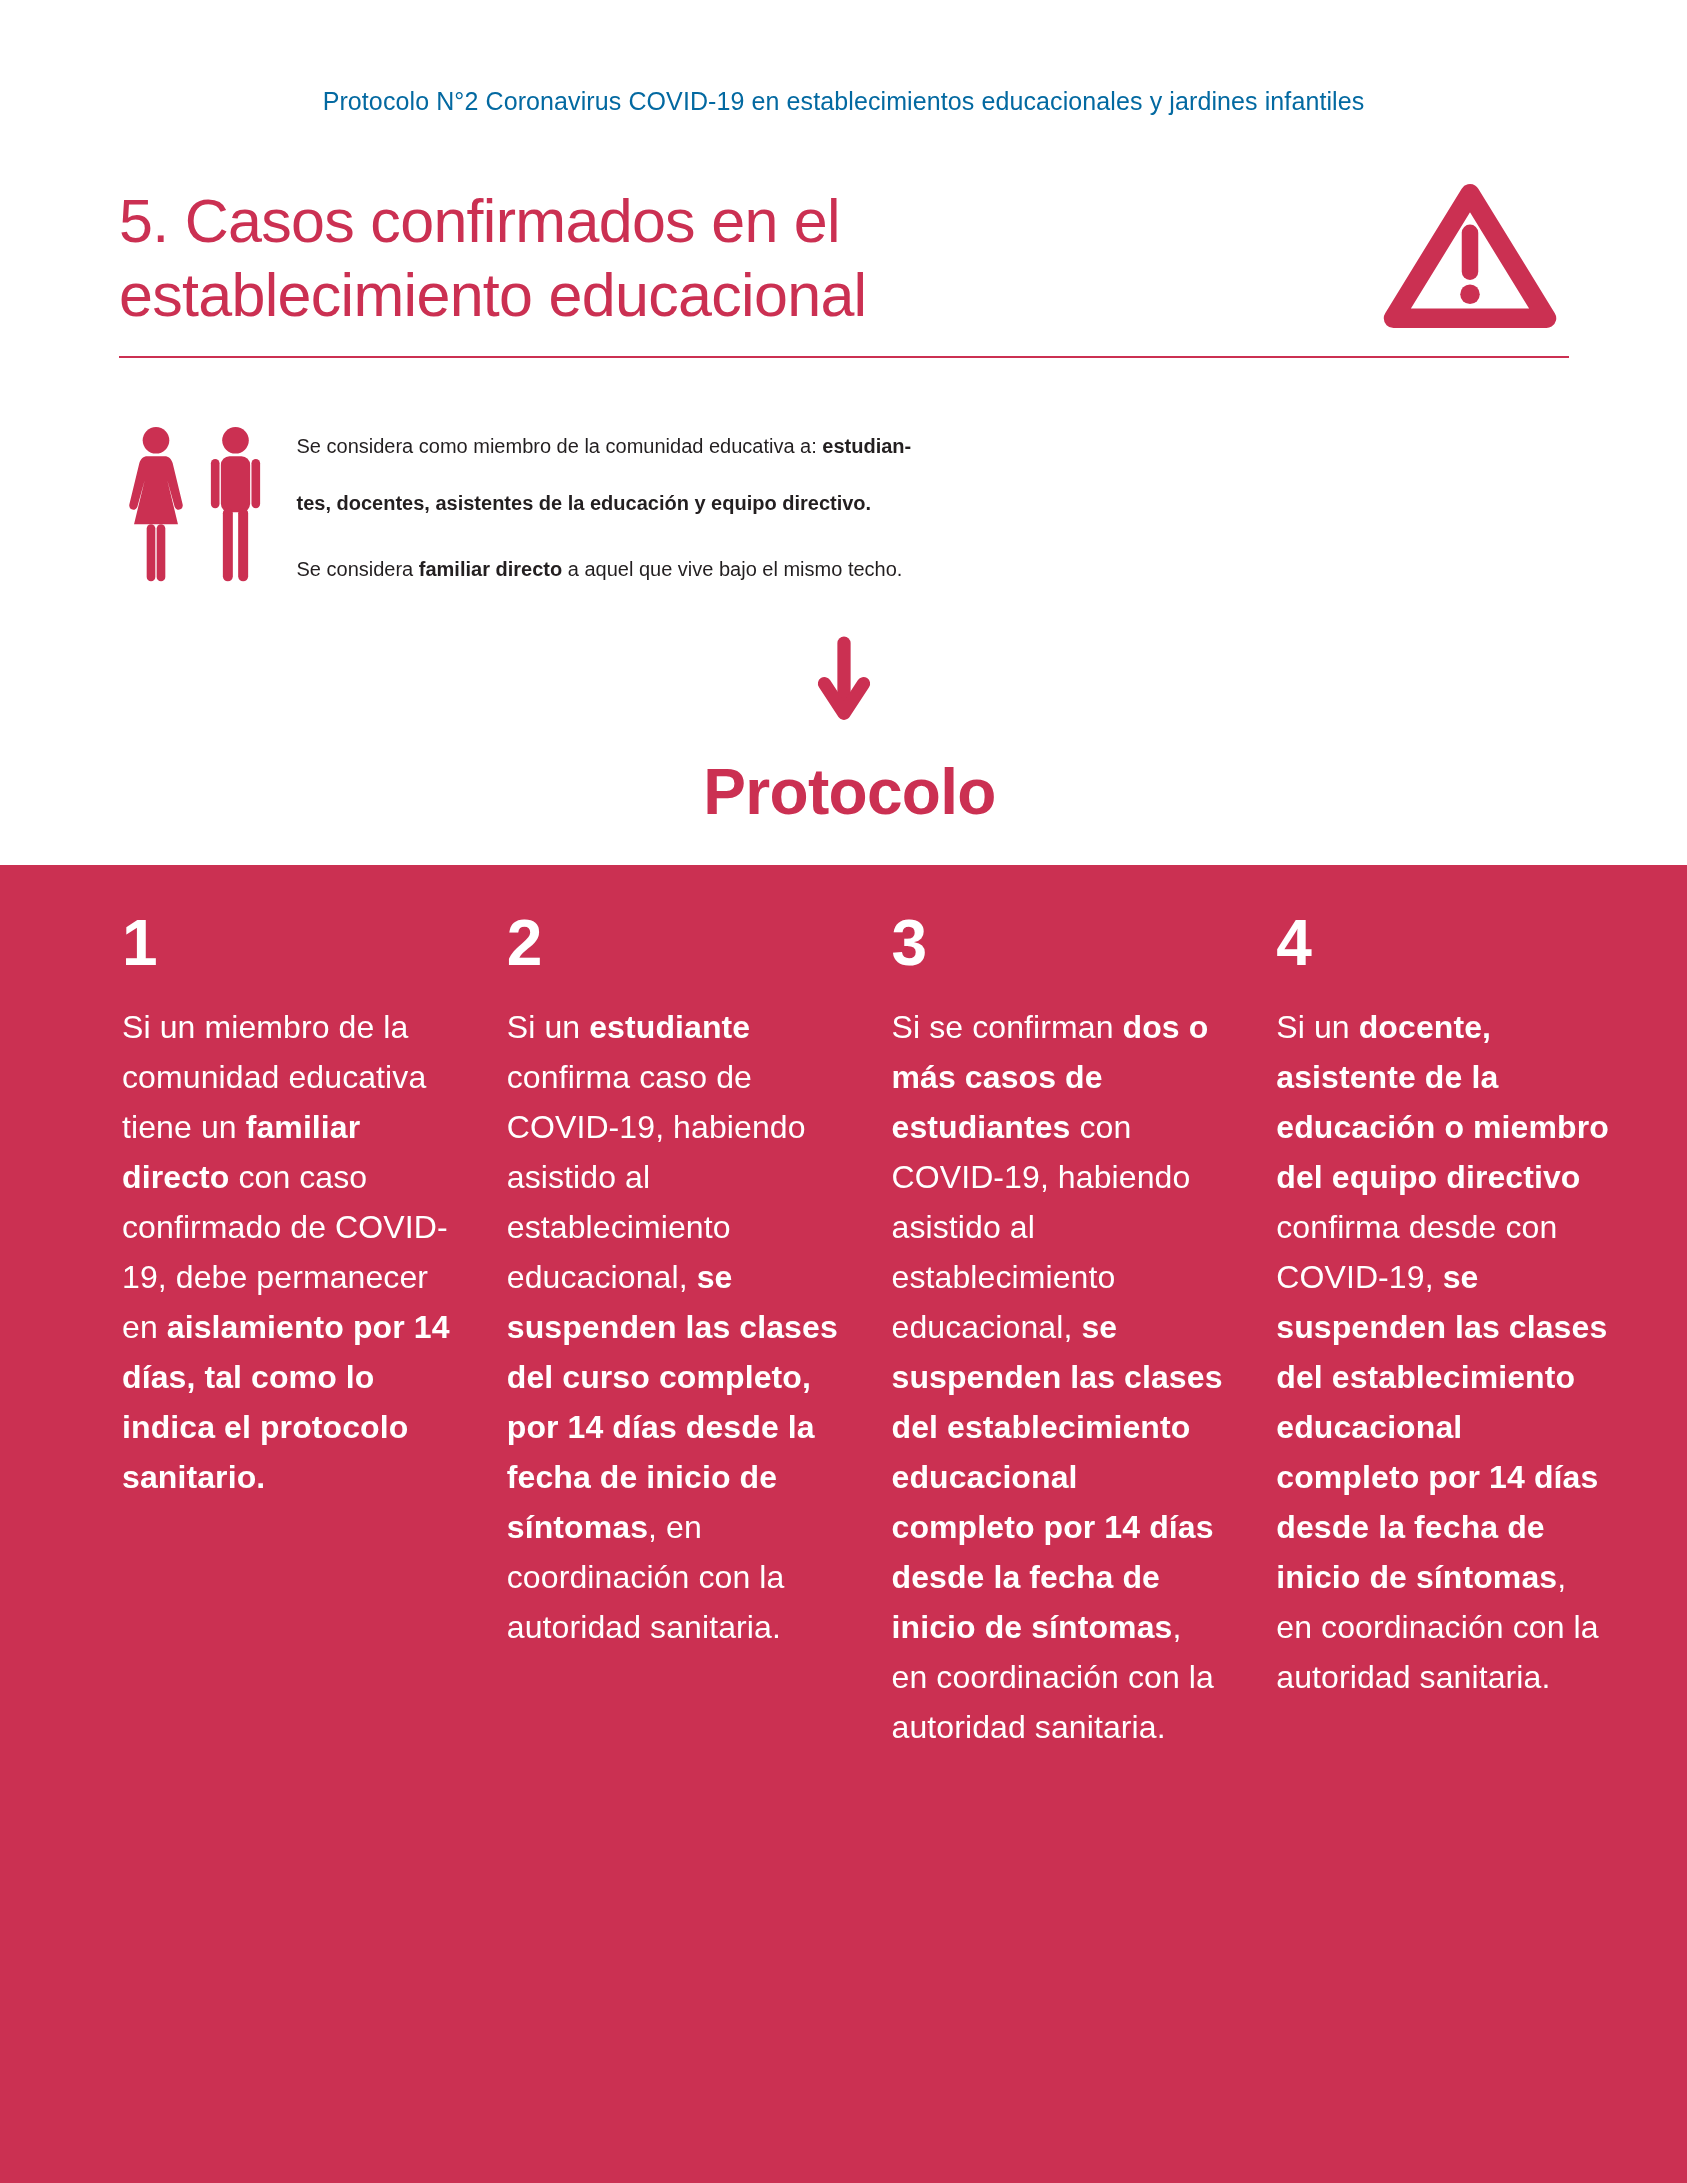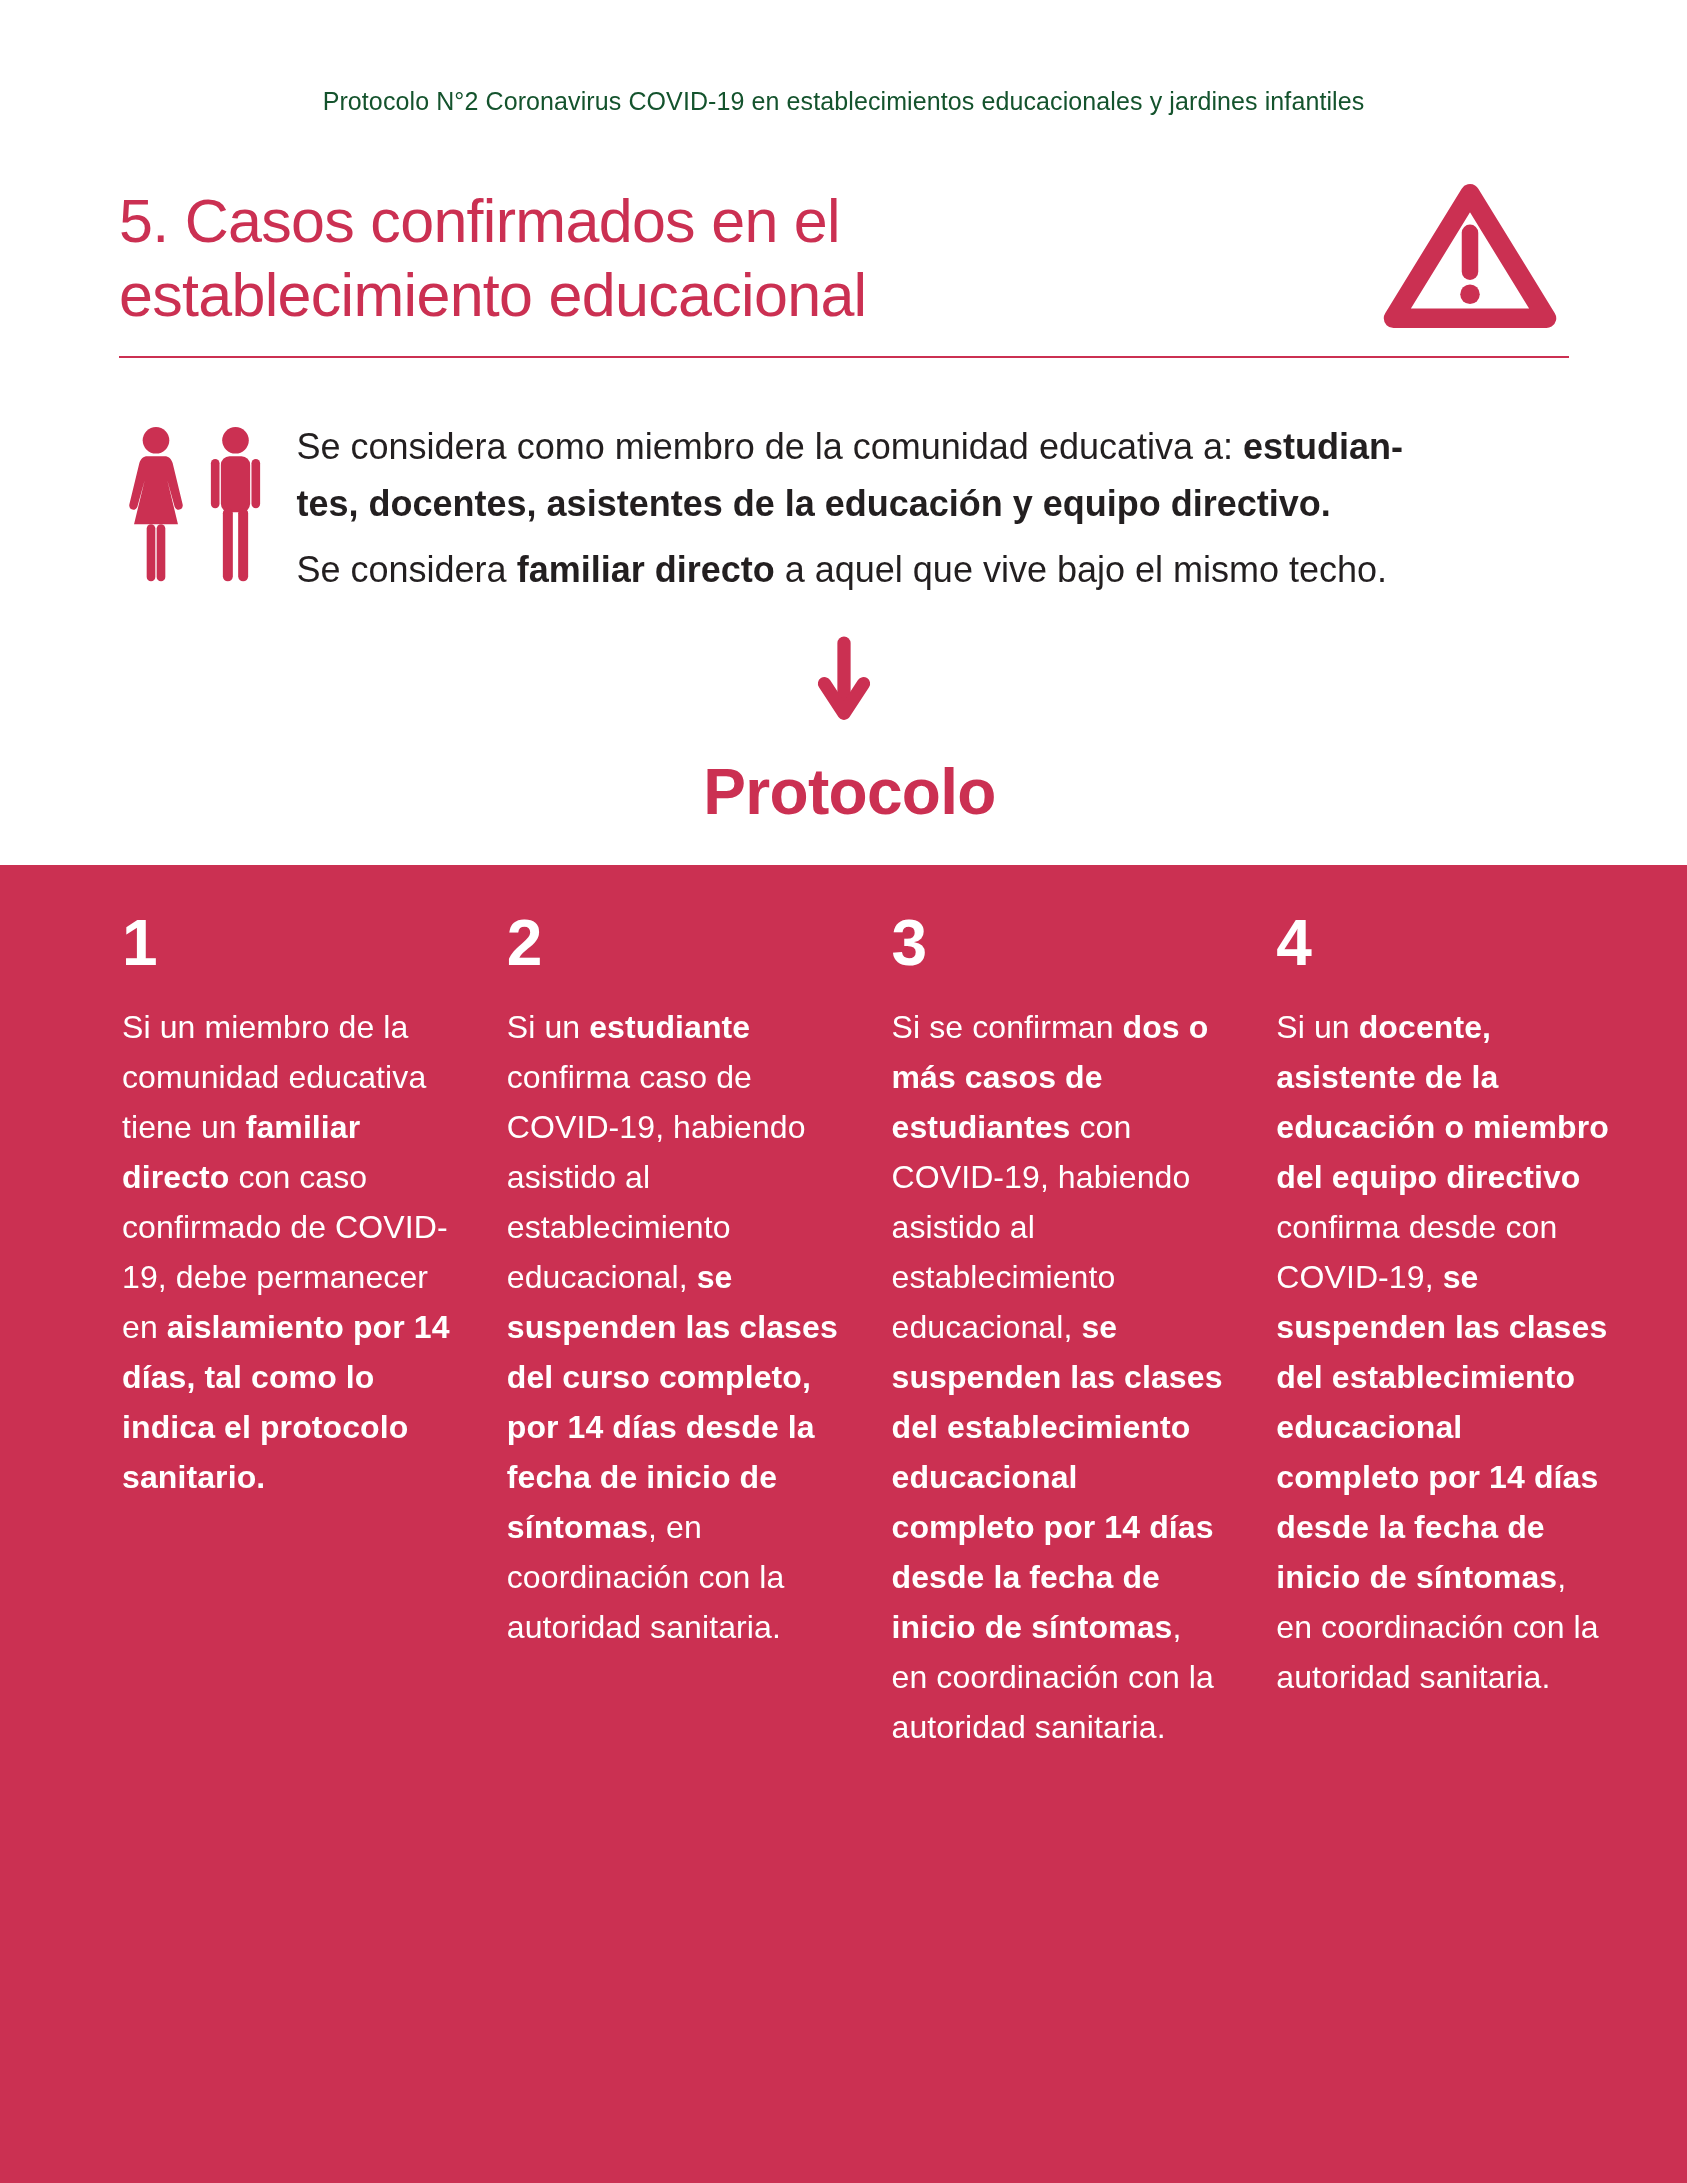--- a/index.html
+++ b/index.html
@@ -2,36 +2,36 @@
 <html style="font-size:10.6px"><head>
 <meta charset="utf-8">
 <style>
   html,body{margin:0;padding:0;background:#e8e8e8;}
   .page{
     position:relative;width:1687px;height:2183px;background:#ffffff;
     font-family:"Liberation Sans",sans-serif;overflow:hidden;
   }
   .doc-header{
     position:absolute;top:87px;left:0;width:100%;
-    text-align:center;font-size:25px;font-weight:400;color:#14532d;
+    text-align:center;font-size:25px;font-weight:400;color:#0369a1;
     letter-spacing:0.1px;
   }
   .page-title{
     position:absolute;top:184px;left:119px;width:1257px;margin:0;
     font-size:61px;line-height:74px;font-weight:normal;color:#CB3052;
     letter-spacing:-0.7px;
   }
   .warning-wrap{position:absolute;top:173px;right:127px;width:180px;height:163px;}
   .title-rule{
     position:absolute;top:356px;left:119px;width:1450px;height:0;
     border:none;border-top:2.6px solid #CB3052;margin:0;
   }
   .intro{position:absolute;top:418px;left:119px;width:1462px;display:flex;}
   .people{width:159px;height:179px;flex:0 0 159px;display:flex;gap:9.3px;padding-top:5.3px;}
-  .intro-text{margin-left:18.5px;color:#231F20;font-size:36px;}
+  .intro-text{margin-left:18.5px;color:#231F20;font-size:20px;}
   .intro-text p{margin:0;line-height:57px;}
   .intro-text p + p{margin-top:9.3px;}
   .flow{position:absolute;top:623px;left:0;width:100%;text-align:center;}
   .flow .arrow{width:78px;height:126px;}
   .flow-label{
     margin:4px 0 0 12px;font-size:64px;font-weight:bold;color:#CB3052;letter-spacing:-0.7px;
   }
   .band{
     position:absolute;top:865px;left:0;width:1687px;height:1318px;
     background:#CB3052;color:#ffffff;

